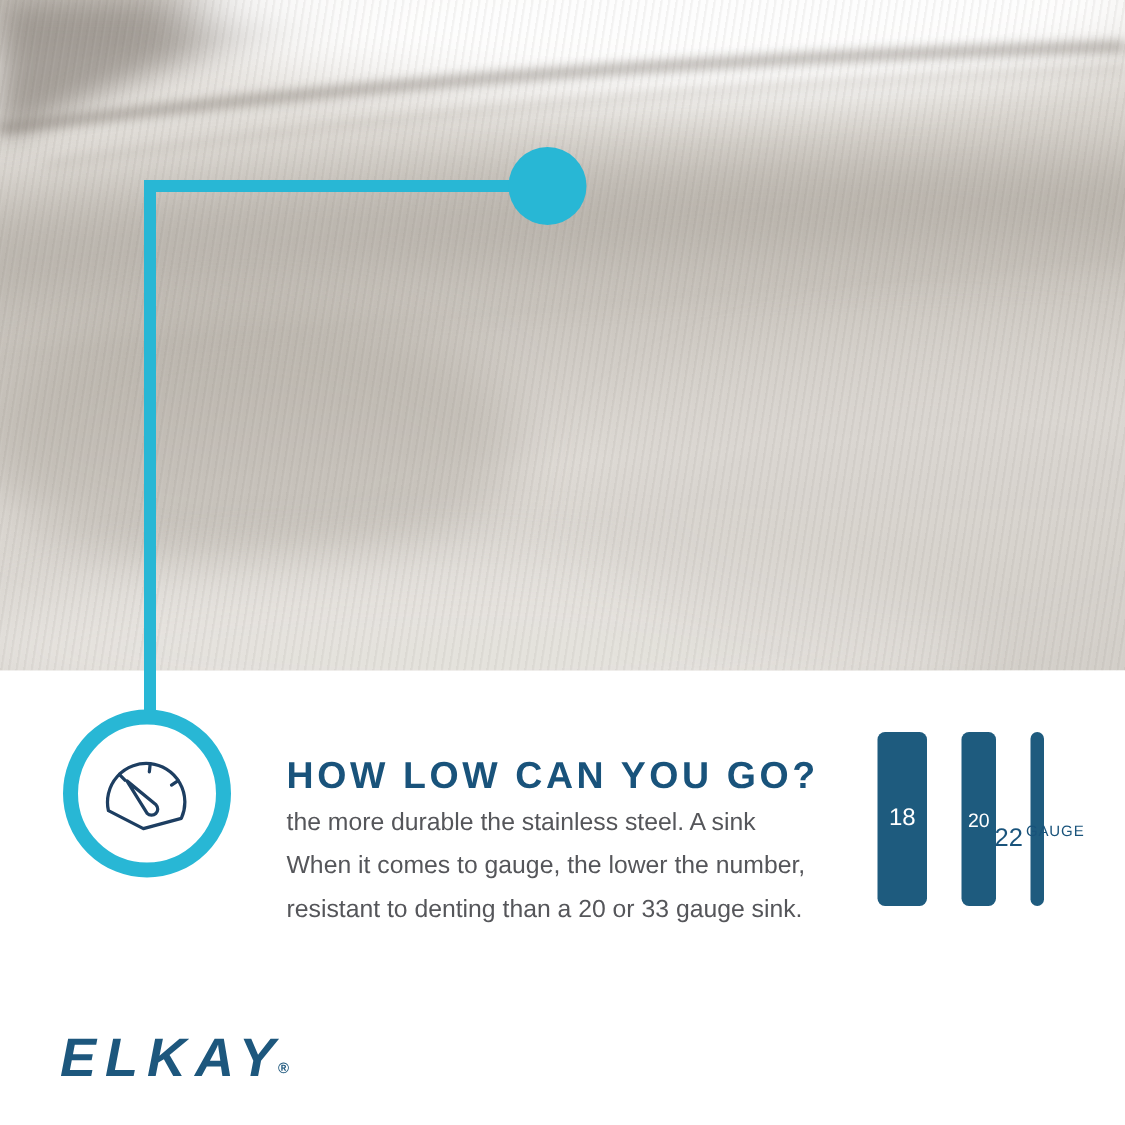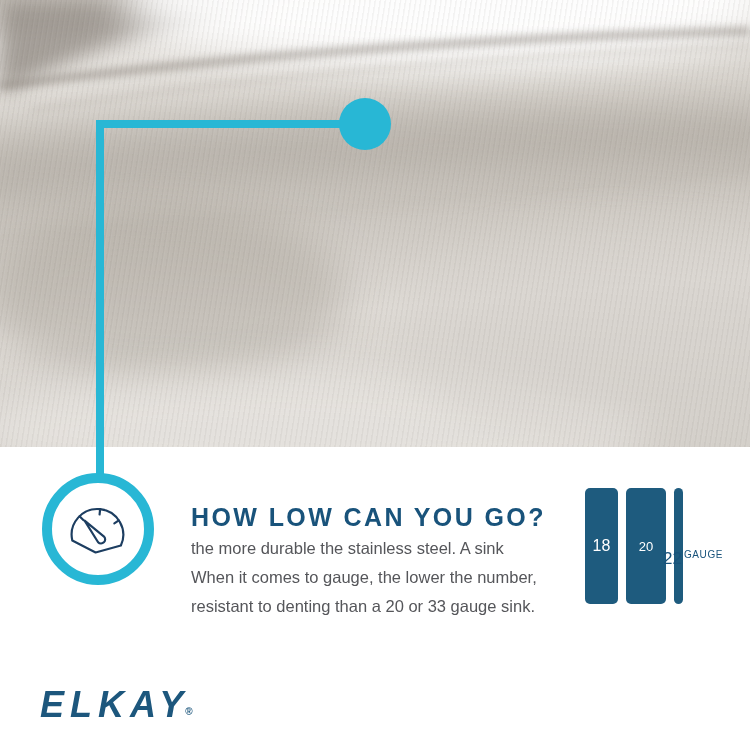--- a/index.html
+++ b/index.html
@@ -48,21 +48,21 @@
     color:var(--heading-blue);white-space:nowrap;
   }
   .body-copy{
     position:absolute;left:191px;top:534px;
     font-size:16.5px;line-height:29px;color:var(--body-gray);
   }
   .body-copy .line{white-space:nowrap;}
   
   .bars{
     position:absolute;left:585px;top:488px;height:116px;
-    display:flex;gap:8px;align-items:stretch;text-align:center;
+    display:flex;gap:23px;align-items:stretch;text-align:center;
   }
   .bar{
     background:var(--bar-blue);border-radius:5px;
     display:flex;align-items:center;justify-content:center;
     color:var(--bar-label-white);
   }
   .bar.b18{font-size:16px;}
   .bar.b20{font-size:13px;}
   .gauge-unit{
     position:absolute;left:663px;top:537px;
@@ -138,21 +138,21 @@
 <div class="body-copy">
   <div class="line">the more durable the stainless steel. A sink</div>
   <div class="line">When it comes to gauge, the lower the number,</div>
   <div class="line">resistant to denting than a 20 or 33 gauge sink.</div>
 </div>
 
 <div class="bars">
   <div class="bar b18" style="width: 33px;">
     <span>18</span>
   </div>
-  <div class="bar b20" style="width: 40px;">
+  <div class="bar b20" style="width: 23px;">
     <span>20</span>
   </div>
   <div class="bar b22" style="width: 9px;"></div>
 </div>
 <div class="gauge-unit">
   <span class="num">22</span>
   <span class="unit">GAUGE</span>
 </div>
 
 <div class="logo">

